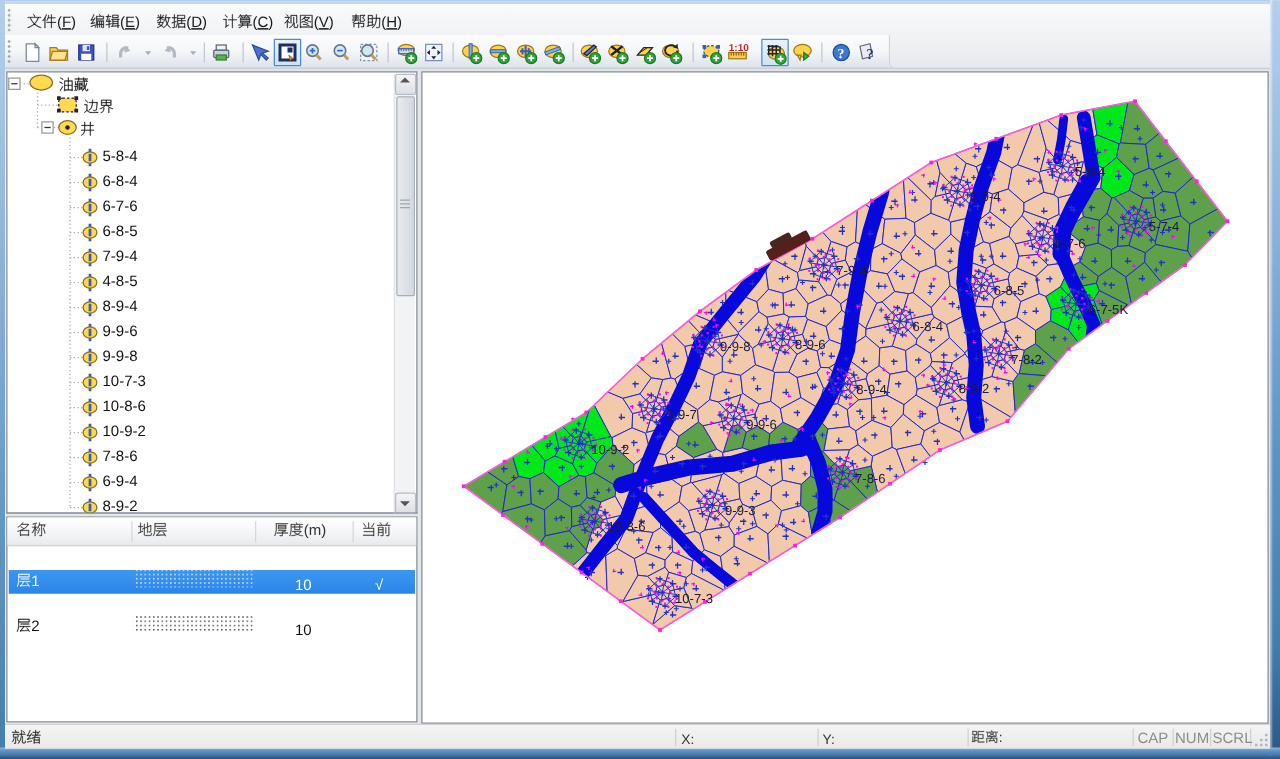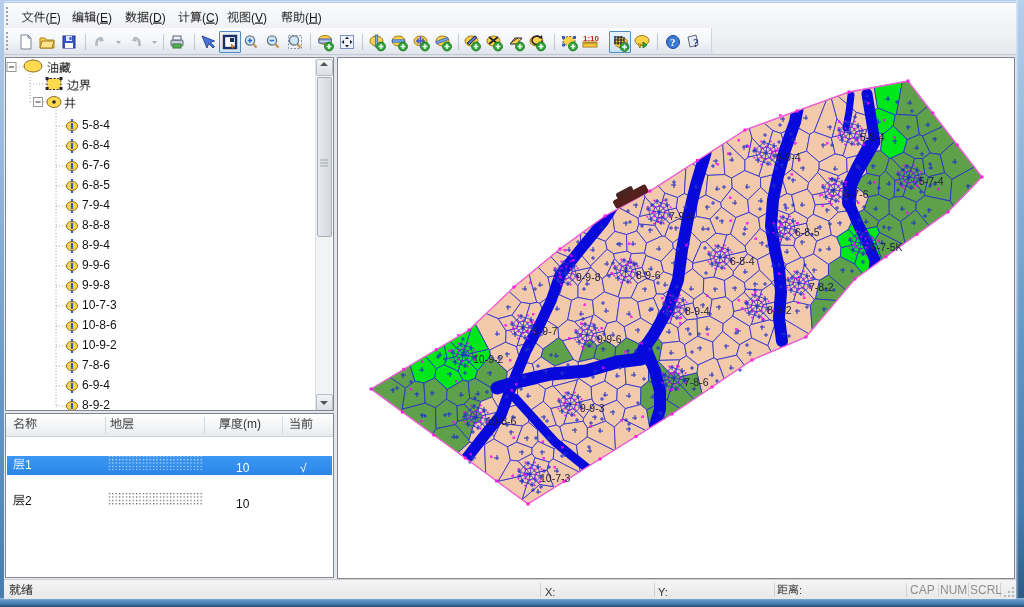--- a/index.html
+++ b/index.html
@@ -1431,21 +1431,21 @@
 <div class="tsep" style="left:458px"></div>
 <div class="tsep" style="left:554px"></div>
 <div class="tsep" style="left:657px"></div>
 <div class="tbtn" style="left:219px"></div>
 <div class="tbtn" style="left:609px"></div>
 <div class="wn" style="left:82px;top:118px">5-8-4</div>
 <div class="wn" style="left:82px;top:138px">6-8-4</div>
 <div class="wn" style="left:82px;top:158px">6-7-6</div>
 <div class="wn" style="left:82px;top:178px">6-8-5</div>
 <div class="wn" style="left:82px;top:198px">7-9-4</div>
-<div class="wn" style="left:82px;top:218px">8-8-8</div>
+<div class="wn" style="left:82px;top:218px">4-8-5</div>
 <div class="wn" style="left:82px;top:238px">8-9-4</div>
 <div class="wn" style="left:82px;top:258px">9-9-6</div>
 <div class="wn" style="left:82px;top:278px">9-9-8</div>
 <div class="wn" style="left:82px;top:298px">10-7-3</div>
 <div class="wn" style="left:82px;top:318px">10-8-6</div>
 <div class="wn" style="left:82px;top:338px">10-9-2</div>
 <div class="wn" style="left:82px;top:358px">7-8-6</div>
 <div class="wn" style="left:82px;top:378px">6-9-4</div>
 <div class="wn" style="left:82px;top:398px">8-9-2</div>
 <div class="wn" style="left:236px;top:461px;color:#fff">10</div>

